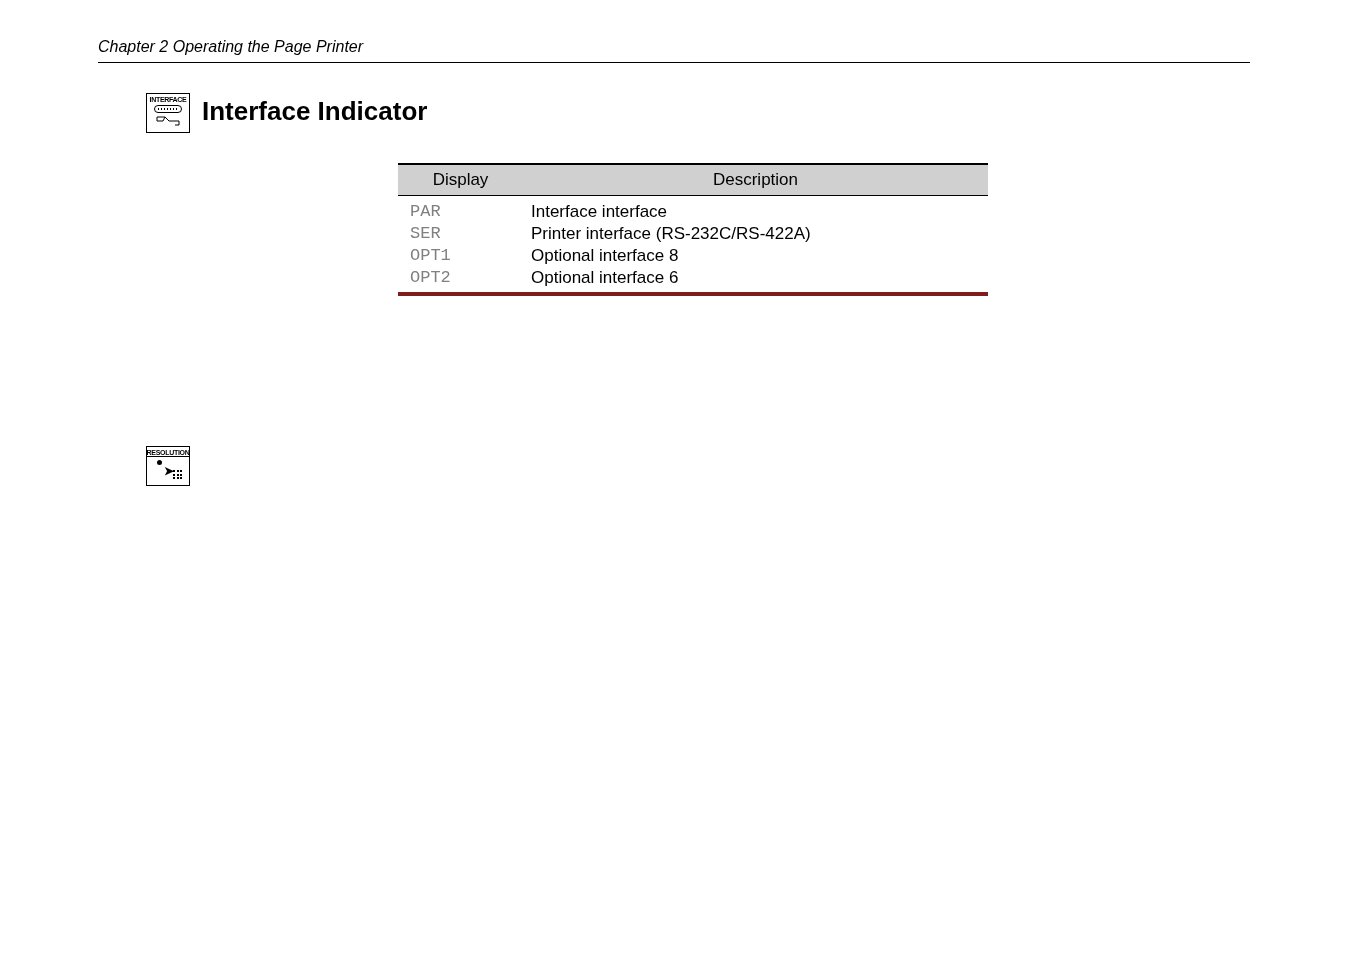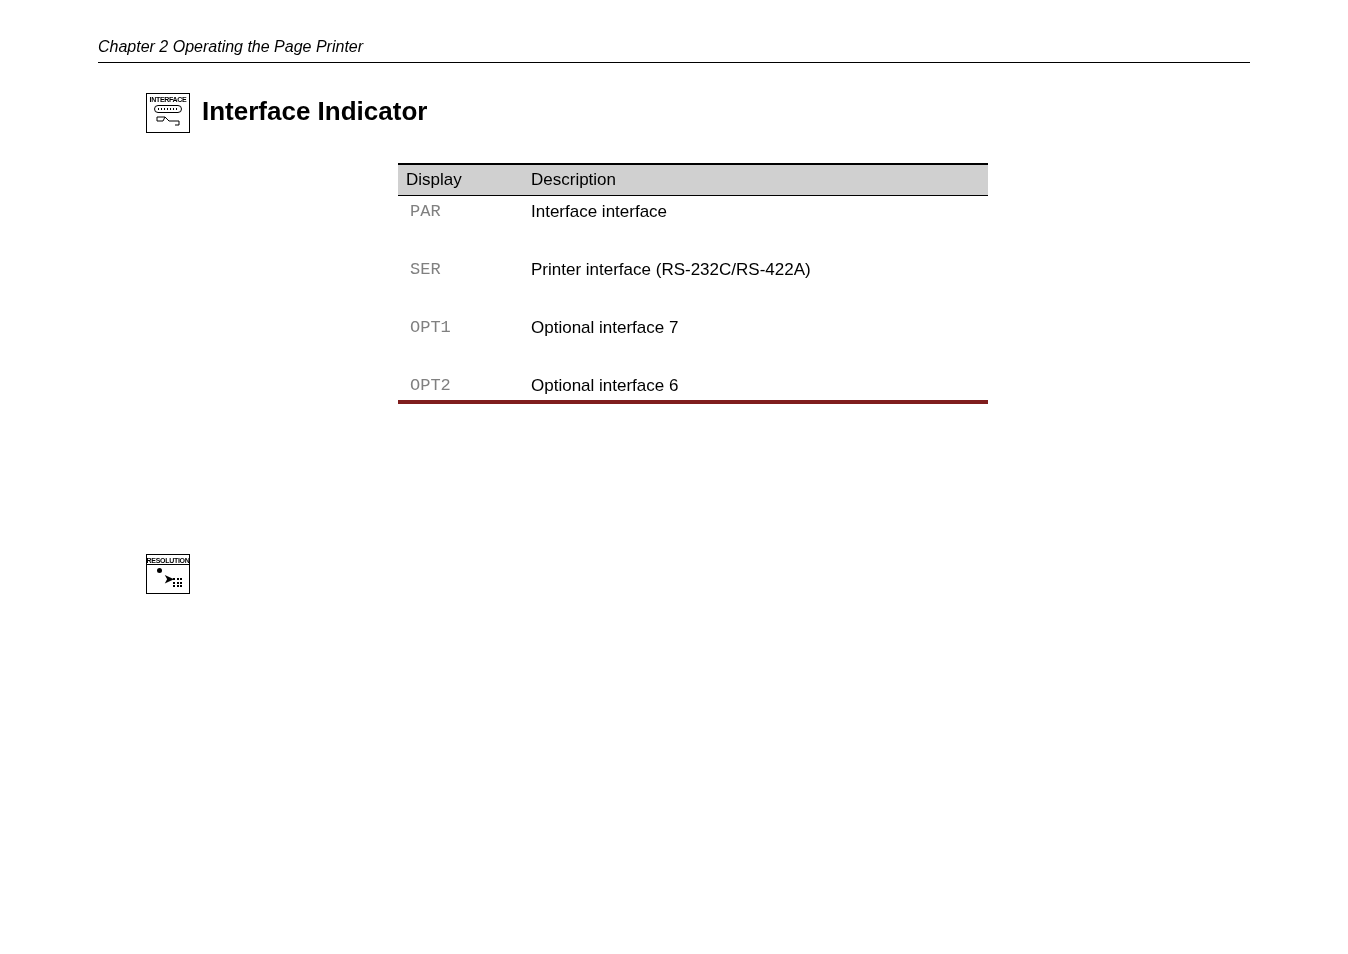--- a/index.html
+++ b/index.html
@@ -129,30 +129,30 @@
       border-collapse: collapse;
       width: 590px;
     }
     thead tr {
       background: #d0d0d0;
     }
     th {
       font-weight: normal;
       font-size: 17px;
       padding: 5px 8px;
-      text-align: left;
+      text-align: center;
       border-top: 2px solid #000;
       border-bottom: 1px solid #000;
     }
     th.display-col {
       width: 125px;
     }
     td {
       font-size: 17px;
-      padding: 19px 8px;
+      padding: 1px 8px;
       vertical-align: top;
     }
     td.display-cell {
       font-family: 'Courier New', monospace;
       color: #808080;
       letter-spacing: 0px;
       padding-left: 12px;
     }
     tbody tr:first-child td {
       padding-top: 6px;
@@ -196,21 +196,21 @@
         <tr>
           <td class="display-cell">PAR</td>
           <td>Interface interface</td>
         </tr>
         <tr>
           <td class="display-cell">SER</td>
           <td>Printer interface (RS-232C/RS-422A)</td>
         </tr>
         <tr>
           <td class="display-cell">OPT1</td>
-          <td>Optional interface 7</td>
+          <td>Optional interface 8</td>
         </tr>
         <tr>
           <td class="display-cell">OPT2</td>
           <td>Optional interface 6</td>
         </tr>
       </tbody>
     </table>
   </div>
 </div>
 

